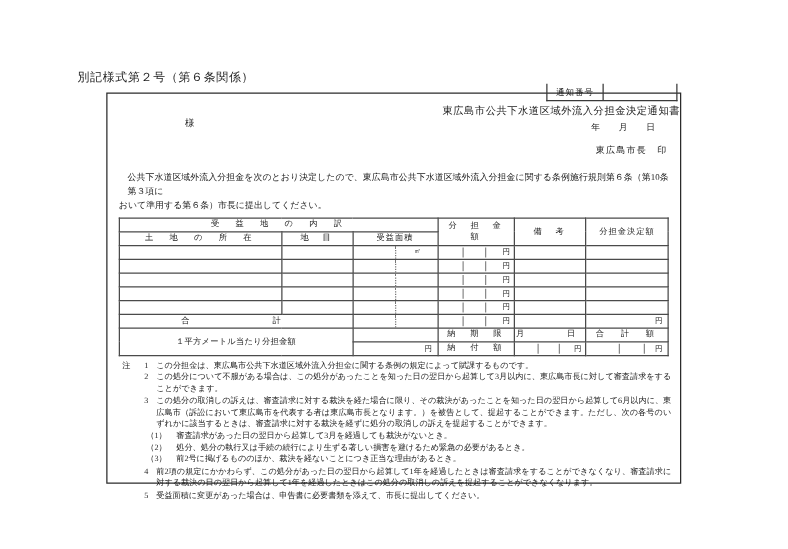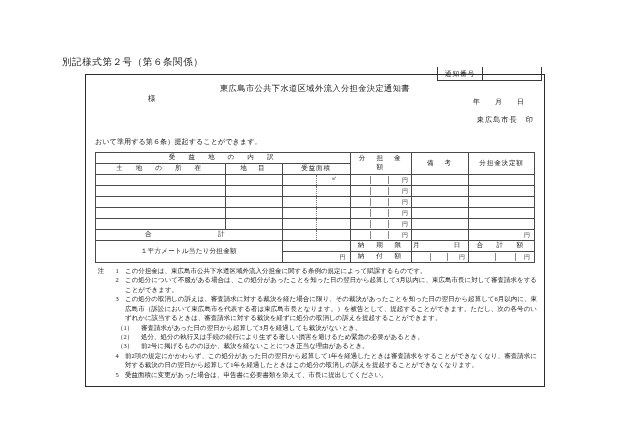--- a/index.html
+++ b/index.html
@@ -41,21 +41,21 @@
   
   .hdr {
     position: relative;
     height: 60px;
   }
   .doc-title {
     position: absolute;
     left: 0;
     right: 0;
     top: 8px;
-    text-align: center;
+    text-align: right;
     font-size: 8.2px;
     letter-spacing: 0.45px;
     white-space: nowrap;
   }
   .notice-no {
     position: absolute;
     right: 2px;
     top: -8px;
     display: flex;
     border: 0.9px solid #3a3a3a;
@@ -239,21 +239,22 @@
       <div class="lbl">通知番号</div>
       <div class="val"></div>
     </div>
     <div class="doc-title">東広島市公共下水道区域外流入分担金決定通知書</div>
     <div class="addressee">様</div>
     <div class="date-line">年　月　日</div>
     <div class="issuer-line">東広島市長　印</div>
   </div>
 
   <div class="intro">
-    <div>おいて準用する第６条）提起することができます。</div>
+    <div class="indent">公共下水道区域外流入分担金を次のとおり決定したので、東広島市公共下水道区域外流入分担金に関する条例施行規則第６条（第10条第３項に</div>
+    <div>おいて準用する第６条）市長に提出してください。</div>
   </div>
 
   <div class="tbl-wrap">
     <table class="main">
       <colgroup>
         <col style="width:29.5%">
         <col style="width:13%">
         <col style="width:15.5%">
         <col style="width:14%">
         <col style="width:13%">

